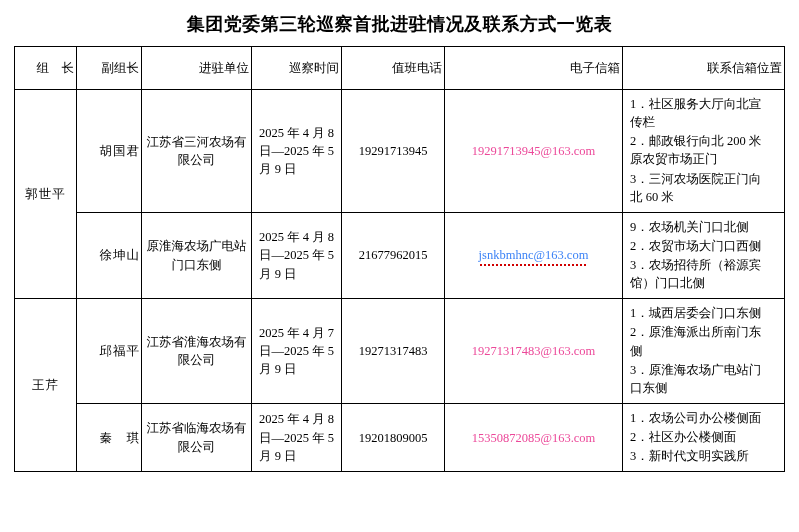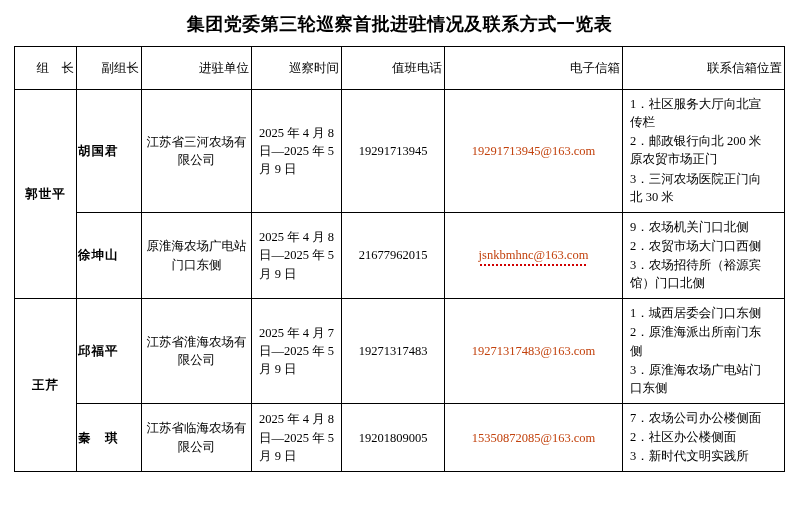--- a/index.html
+++ b/index.html
@@ -52,40 +52,40 @@
   td.center {
     text-align: center;
     padding: 4px 3px;
   }
   td.leftcell {
     text-align: left;
     padding: 5px 5px 5px 7px;
   }
   td.leader {
     text-align: center;
-    font-weight: bold;
+    font-weight: normal;
     font-size: 14px;
     letter-spacing: 1px;
   }
   td.deputy {
-    text-align: left;
-    font-weight: bold;
+    text-align: right;
+    font-weight: normal;
     font-size: 13.5px;
     letter-spacing: 1px;
   }
   .unit {
     text-align: left;
     padding-left: 6px;
   }
   .email-link {
-    color: #c2410c;
+    color: #ec4899;
     text-decoration: none;
   }
   .email-underline {
-    color: #c2410c;
+    color: #3b82f6;
     text-decoration: none;
     border-bottom: 0;
     position: relative;
     display: inline-block;
   }
   .email-underline::after {
     content: "";
     position: absolute;
     left: 0;
     right: 0;
@@ -150,21 +150,21 @@
         <td class="center unit">江苏省三河农场有限公司</td>
         <td class="leftcell">2025 年 4 月 8 日—2025 年 5 月 9 日</td>
         <td class="center">19291713945</td>
         <td class="center">
           <span class="email-link">19291713945@163.com</span>
         </td>
         <td class="leftcell">
           <ol class="plainlist">
             <li>1．社区服务大厅向北宣传栏</li>
             <li>2．邮政银行向北 200 米原农贸市场正门</li>
-            <li>3．三河农场医院正门向北 30 米</li>
+            <li>3．三河农场医院正门向北 60 米</li>
           </ol>
         </td>
       </tr>
 
       <tr>
         <td class="deputy">徐坤山</td>
         <td class="center unit">原淮海农场广电站门口东侧</td>
         <td class="leftcell">2025 年 4 月 8 日—2025 年 5 月 9 日</td>
         <td class="center">21677962015</td>
         <td class="center">
@@ -200,21 +200,21 @@
       <tr>
         <td class="deputy">秦　琪</td>
         <td class="center unit">江苏省临海农场有限公司</td>
         <td class="leftcell">2025 年 4 月 8 日—2025 年 5 月 9 日</td>
         <td class="center">19201809005</td>
         <td class="center">
           <span class="email-link">15350872085@163.com</span>
         </td>
         <td class="leftcell">
           <ol class="plainlist">
-            <li>7．农场公司办公楼侧面</li>
+            <li>1．农场公司办公楼侧面</li>
             <li>2．社区办公楼侧面</li>
             <li>3．新时代文明实践所</li>
           </ol>
         </td>
       </tr>
 
     </tbody>
   </table>
 
 </div>

